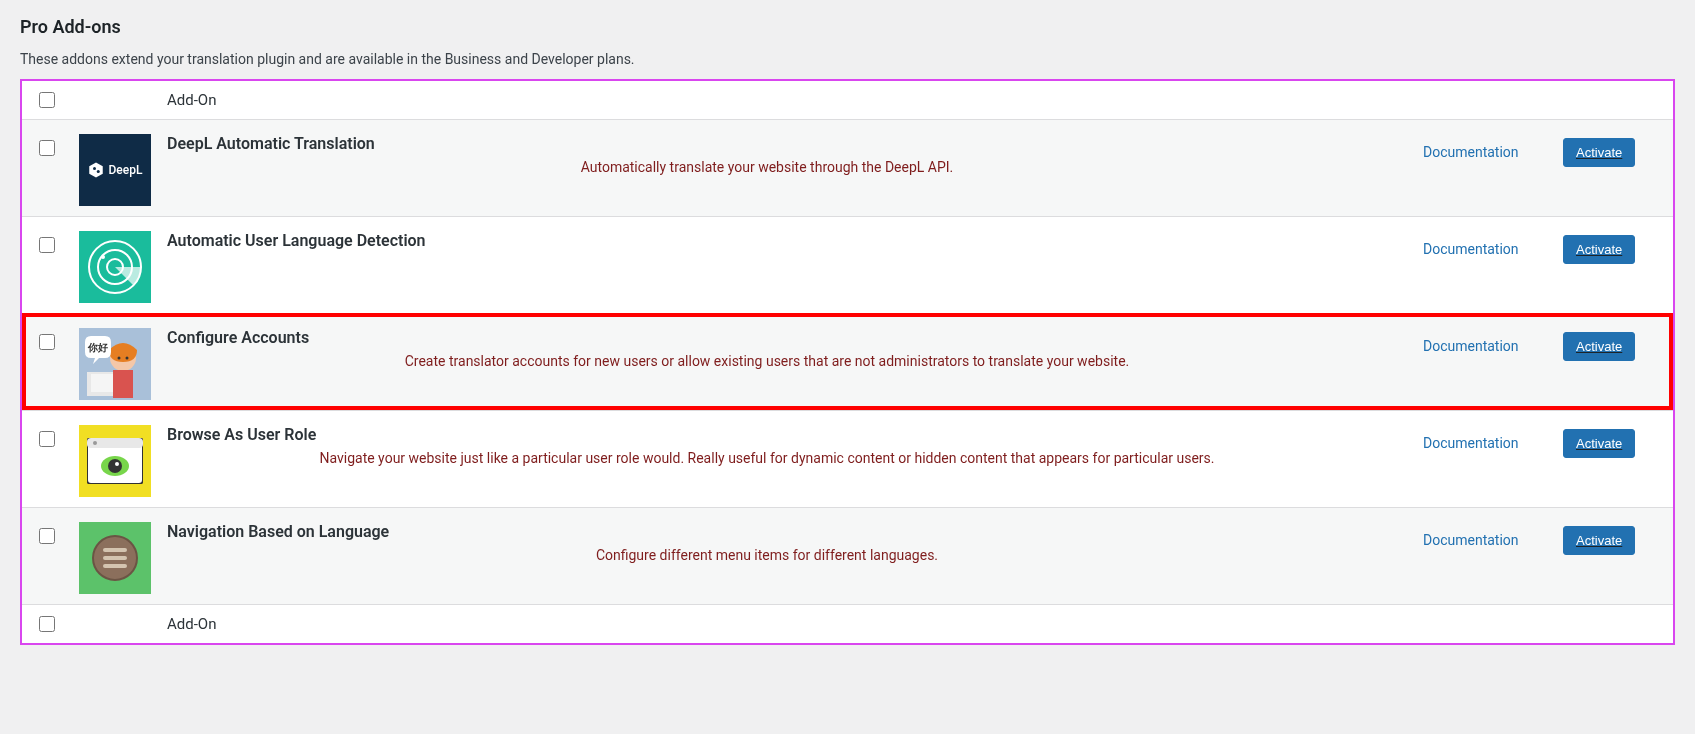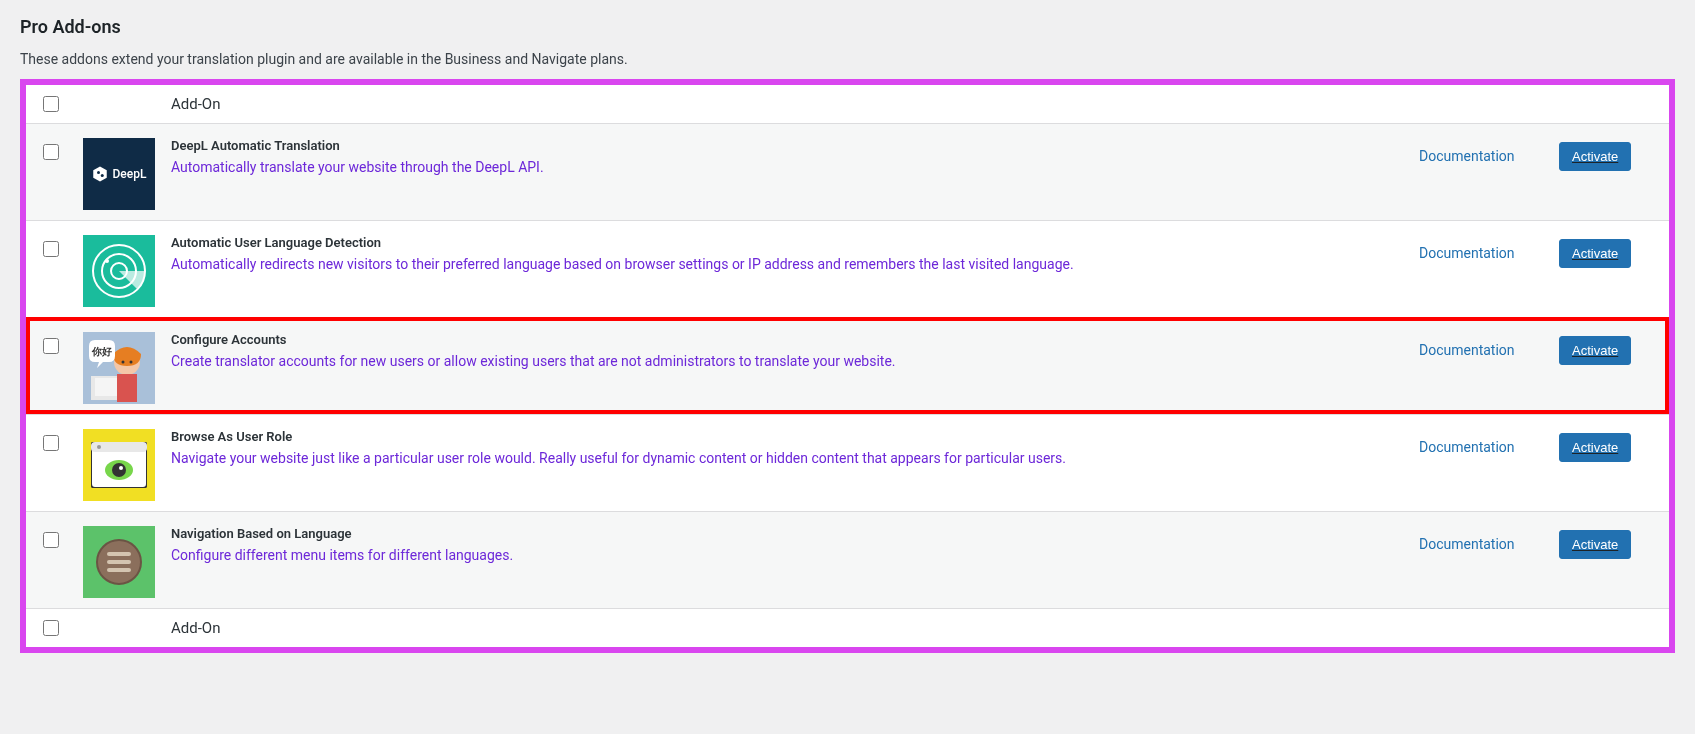--- a/index.html
+++ b/index.html
@@ -18,21 +18,21 @@
       margin-top: 6px;
     }
     .page-desc {
       color: #3c434a;
       font-size: 14px;
       margin-bottom: 12px;
     }
     .table {
       width: 100%;
       background: #fff;
-      border: 6px solid #d946ef;
+      border: 2px solid #d946ef;
       border-collapse: collapse;
     }
     .thead-row, .tfoot-row {
       background: #fff;
     }
     .row {
       border-top: 1px solid #dcdcde;
       display: flex;
       align-items: stretch;
       min-height: 38px;
@@ -99,28 +99,29 @@
       height: 72px;
       display: flex;
       align-items: center;
       justify-content: center;
       font-size: 11px;
       color: #fff;
       font-weight: 600;
     }
     .addon-title {
       font-weight: 600;
-      font-size: 13px;
+      font-size: 16px;
       color: #2c3338;
       margin-bottom: 4px;
     }
     .addon-desc {
-      color: #6d28d9;
+      color: #7f1d1d;
       font-size: 14px;
       line-height: 1.5;
+      text-align: center;
     }
     .doc-link {
       color: #2271b1;
       text-decoration: none;
       font-size: 14px;
       cursor: pointer;
       margin-left: 40px;
     }
     .activate-btn {
       background: #2271b1;
@@ -137,21 +138,21 @@
     .ic-deepl-text { color:#fff; font-size:12px; font-weight:500; }
     .ic-radar { background:#1abc9c; }
     .ic-translator { background:#be185d; position:relative; overflow:hidden;justify-content:center; }
     .ic-browse { background:#f1df23; display:flex; align-items:center; justify-content:center; }
     .ic-nav { background:#5cc26a; display:flex; align-items:center; justify-content:center; }
   </style>
 </head>
 <body>
 
 <h2 class="page-title">Pro Add-ons</h2>
-<p class="page-desc">These addons extend your translation plugin and are available in the Business and Navigate plans.</p>
+<p class="page-desc">These addons extend your translation plugin and are available in the Business and Developer plans.</p>
 
 <div class="table">
   <div class="row thead-row">
     <div class="col-check">
       <input type="checkbox" style="">
     </div>
     <div class="col-icon"></div>
     <div class="header-label">Add-On</div>
   </div>
   <div id="rows-container">
@@ -191,21 +192,20 @@
               <circle cx="30" cy="30" r="26" fill="none" stroke="#fff" stroke-width="2"></circle>
               <circle cx="30" cy="30" r="17" fill="none" stroke="#fff" stroke-width="2"></circle>
               <circle cx="30" cy="30" r="8" fill="none" stroke="#fff" stroke-width="2"></circle>
               <path d="M30 30 L56 30 A26 26 0 0 1 48 48 Z" fill="#fff" opacity="0.7"></path>
               <circle cx="18" cy="20" r="2" fill="#fff"></circle>
             </svg>
     </div>
         </div>
     <div class="col-main">
       <div class="addon-title">Automatic User Language Detection</div>
-      <div class="addon-desc">Automatically redirects new visitors to their preferred language based on browser settings or IP address and remembers the last visited language.</div>
     </div>
     <div class="col-doc">
       <a class="doc-link">Documentation</a>
     </div>
     <div class="col-action">
       <button class="activate-btn">Activate</button>
     </div>
   </div>
       <div class="row body-row highlighted">
     <div class="col-check">

